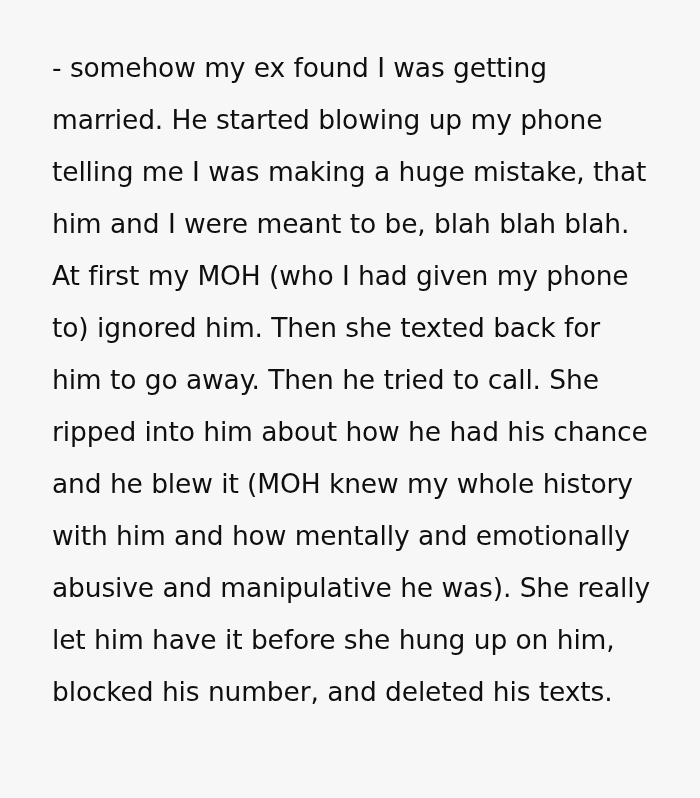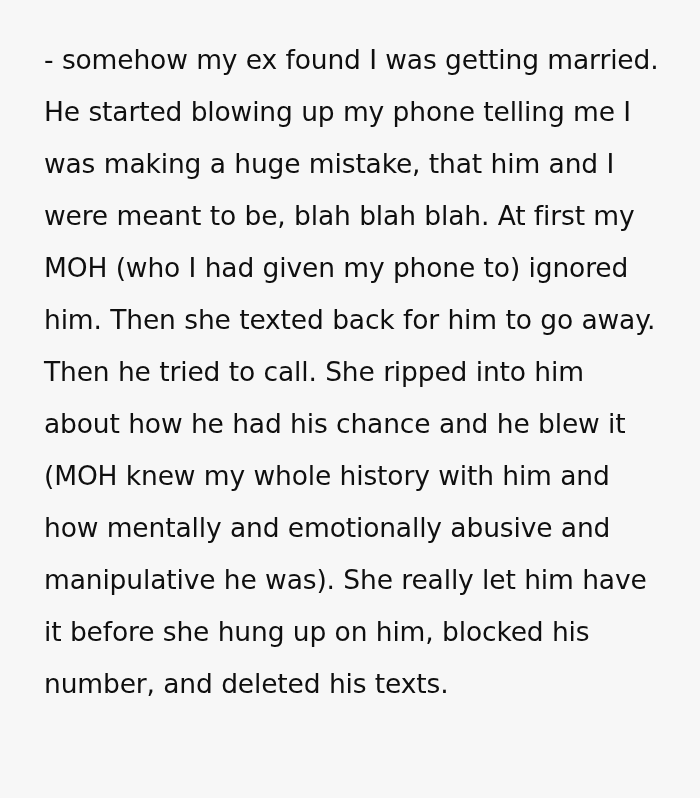--- a/index.html
+++ b/index.html
@@ -23,21 +23,21 @@
     align-items: flex-start;
   }
   .story-text {
     font-size: 26.5px;
     line-height: 52px;
     color: #0f0f0f;
     letter-spacing: -0.15px;
     word-spacing: 0.2px;
     text-align: left;
     white-space: pre-wrap;
-    margin: 4px;
+    margin: 12px;
     padding: 0;
     font-weight: 400;
   }
 </style>
 </head>
 <body>
 
 <div class="page">
   <p class="story-text">- somehow my ex found I was getting married. He started blowing up my phone telling me I was making a huge mistake, that him and I were meant to be, blah blah blah. At first my MOH (who I had given my phone to) ignored him. Then she texted back for him to go away. Then he tried to call. She ripped into him about how he had his chance and he blew it (MOH knew my whole history with him and how mentally and emotionally abusive and manipulative he was). She really let him have it before she hung up on him, blocked his number, and deleted his texts.</p>
 </div>

